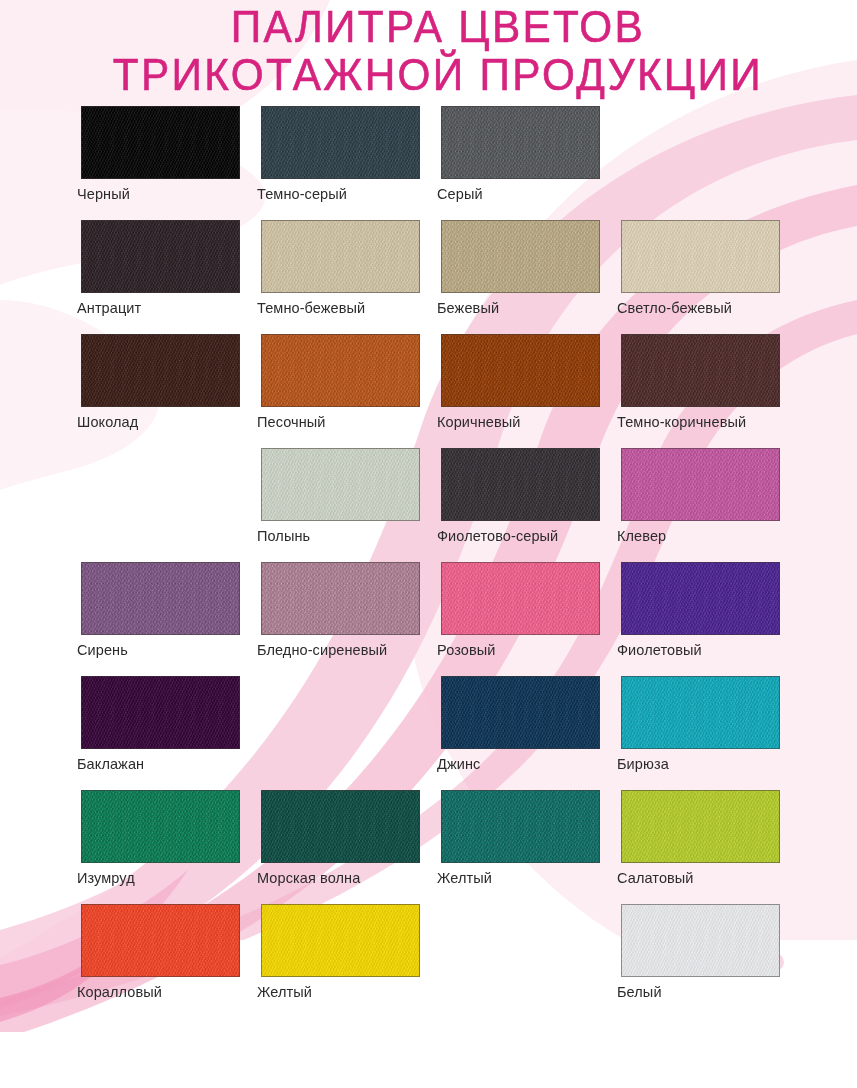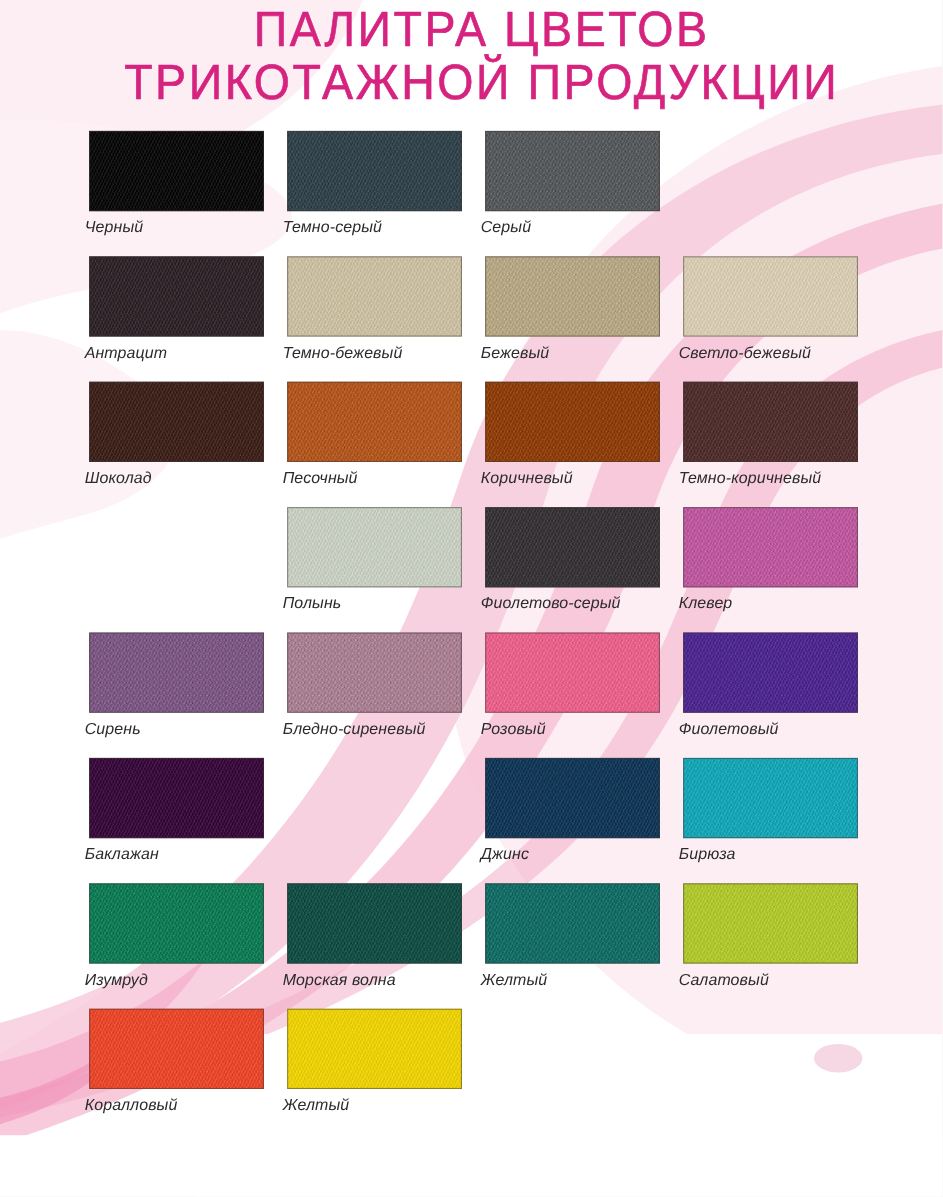--- a/index.html
+++ b/index.html
@@ -11,21 +11,21 @@
     height: 1088px;
     background: #ffffff;
     font-family: "Liberation Sans", sans-serif;
     overflow: hidden;
   }
 
   #page {
     position: relative;
     width: 857px;
     height: 1088px;
-    background: #e5e5e5;
+    background: #5eead4;
     overflow: hidden;
   }
 
   
   #backdrop {
     position: absolute;
     left: 0; top: 0;
     width: 857px; height: 1088px;
     z-index: 0;
     pointer-events: none;
@@ -61,24 +61,23 @@
     margin-top: 3px;
     transform: scaleX(0.94);
     transform-origin: center top;
     padding-left: 20px;
   }
 
   
   #palette-grid {
     position: absolute;
     left: 81px;
-    top: 119px;
+    top: 106px;
     width: 720px;
     z-index: 4;
-    font-style: italic;
   }
   .palette-row {
     position: relative;
     height: 114px;
   }
   .swatch-cell {
     position: absolute;
     top: 0;
     width: 159px;
   }
@@ -377,16 +376,23 @@
           </div>
           <div class="swatch-label">Коралловый</div>
         </div>
         <div class="swatch-cell c1">
           <div class="swatch-chip" style="background: rgb(242, 214, 0);">
             <div class="knit"></div>
             <div class="knit2"></div>
           </div>
           <div class="swatch-label">Желтый</div>
         </div>
+        <div class="swatch-cell c3">
+          <div class="swatch-chip" style="background: rgb(233, 234, 236);">
+            <div class="knit"></div>
+            <div class="knit2"></div>
+          </div>
+          <div class="swatch-label">Белый</div>
+        </div>
       </div>
     </div>
 
 </div>
 
 </body></html>

